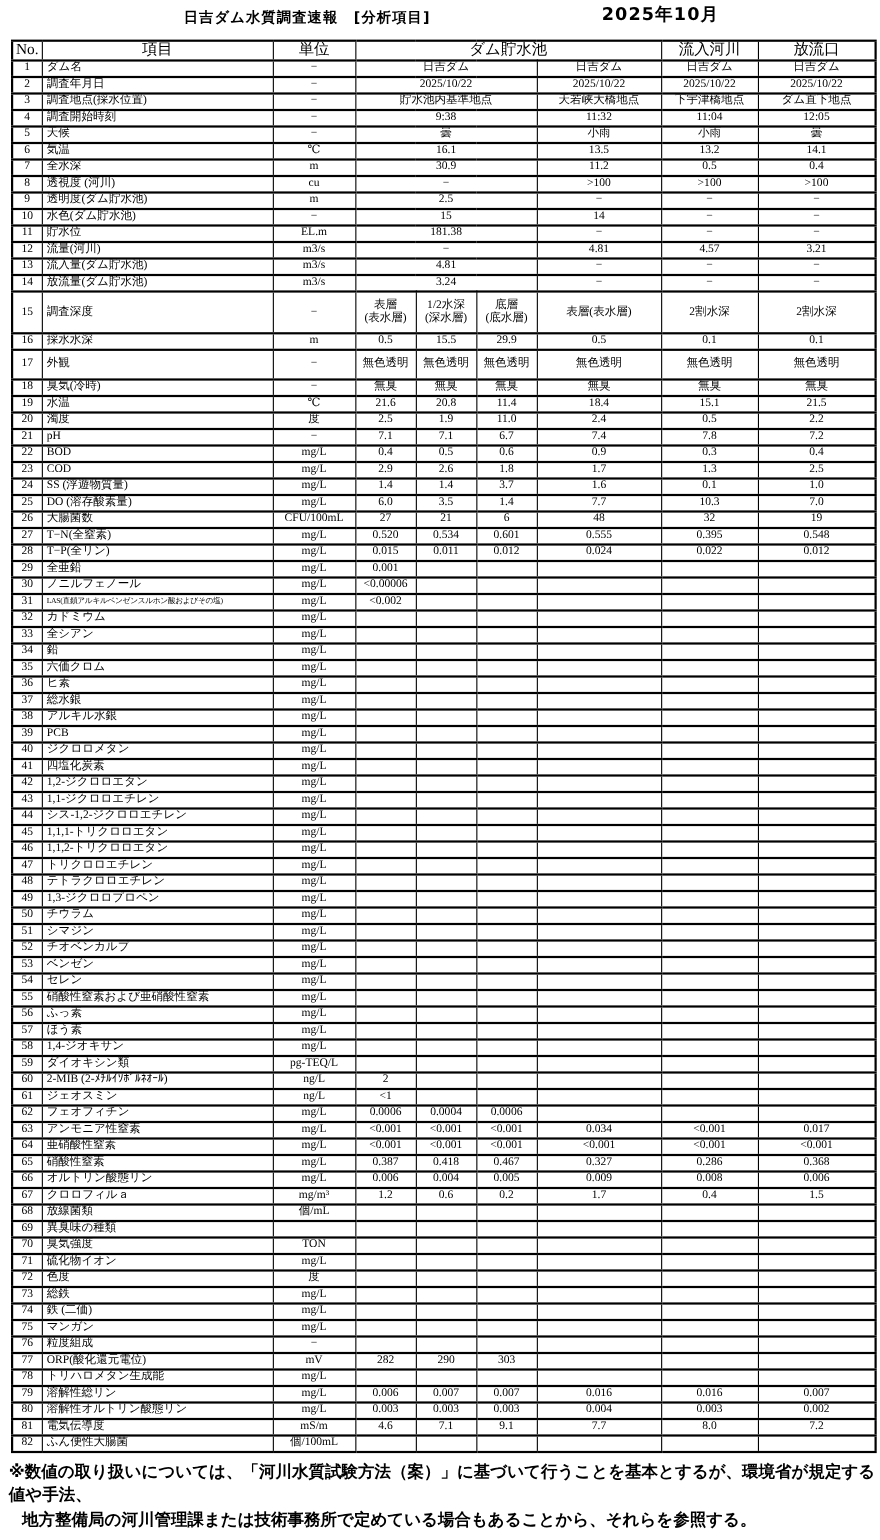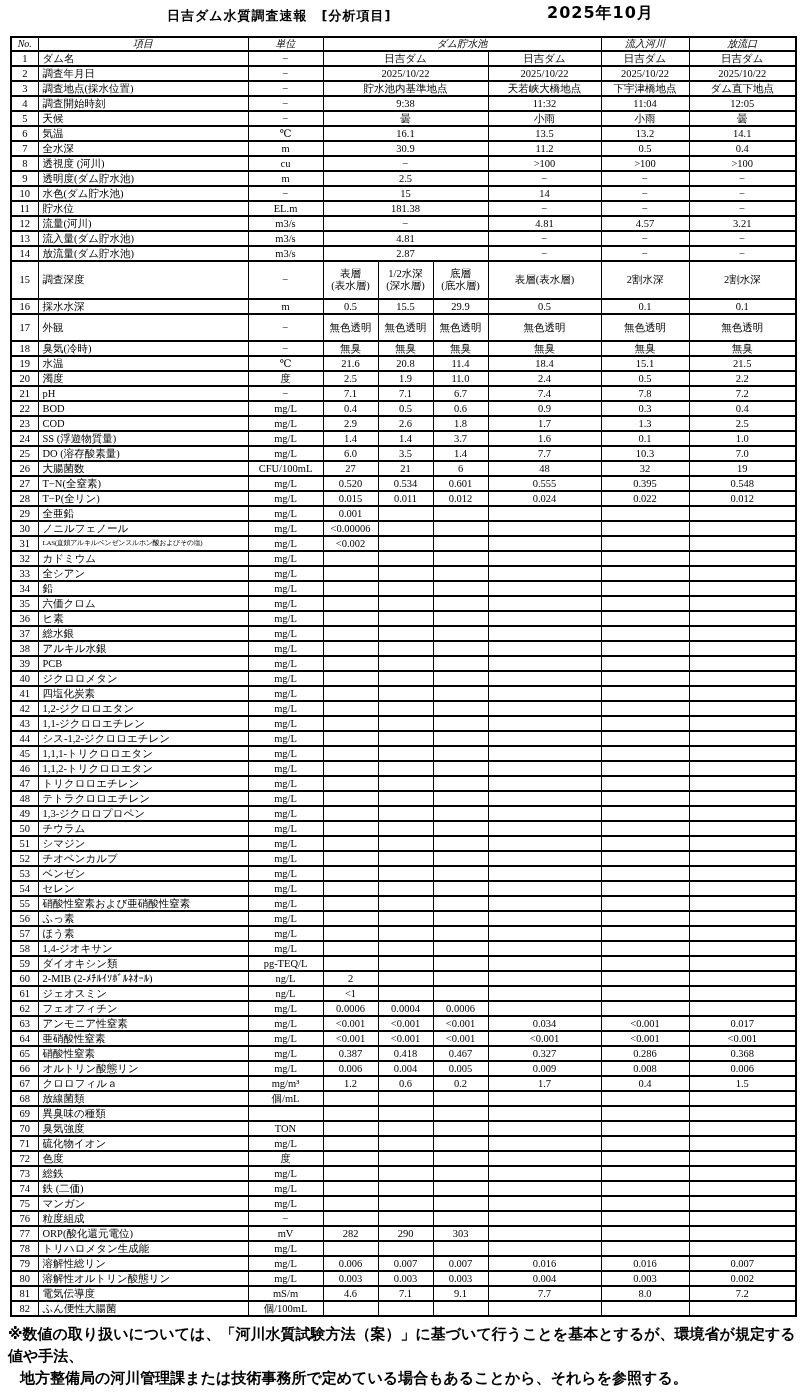--- a/index.html
+++ b/index.html
@@ -25,21 +25,21 @@
     border:2px solid #000;
   }
   .wq th,.wq td{
     border-left:1px solid #000;border-right:1px solid #000;
     border-top:2px solid #000;border-bottom:2px solid #000;
     font-size:10.5px;line-height:1.12;padding:0 2px;
     height:13px;text-align:center;vertical-align:middle;
     overflow:hidden;white-space:nowrap;
     font-weight:normal;
   }
-  .wq th{font-size:10px;height:12px;font-style:italic;}
+  .wq th{font-size:14px;height:12px;}
   .wq td.c-item{text-align:left;padding-left:4px;}
   .wq tr.r-tall td{height:36px;white-space:pre-line;}
   .wq tr.r-med td{height:25px;}
   .wq tr.r-smallitem td.c-item{font-size:7px;letter-spacing:-0.3px;}
   .footnote{
     margin:7px 0 0 8px;
     font-family:"DejaVu Sans","Liberation Sans",sans-serif;
     font-weight:bold;font-size:15px;line-height:1.45;
   }
   .footnote .fn2{padding-left:12px;}
@@ -189,21 +189,21 @@
         <td class="c-unit">m3/s</td>
         <td class="c-val" colspan="3">4.81</td>
         <td class="c-val">−</td>
         <td class="c-val">−</td>
         <td class="c-val">−</td>
       </tr>
       <tr>
         <td class="c-no">14</td>
         <td class="c-item">放流量(ダム貯水池)</td>
         <td class="c-unit">m3/s</td>
-        <td class="c-val" colspan="3">2.87</td>
+        <td class="c-val" colspan="3">3.24</td>
         <td class="c-val">−</td>
         <td class="c-val">−</td>
         <td class="c-val">−</td>
       </tr>
       <tr class="r-tall">
         <td class="c-no">15</td>
         <td class="c-item">調査深度</td>
         <td class="c-unit">−</td>
         <td class="c-val">表層
 (表水層)</td>

